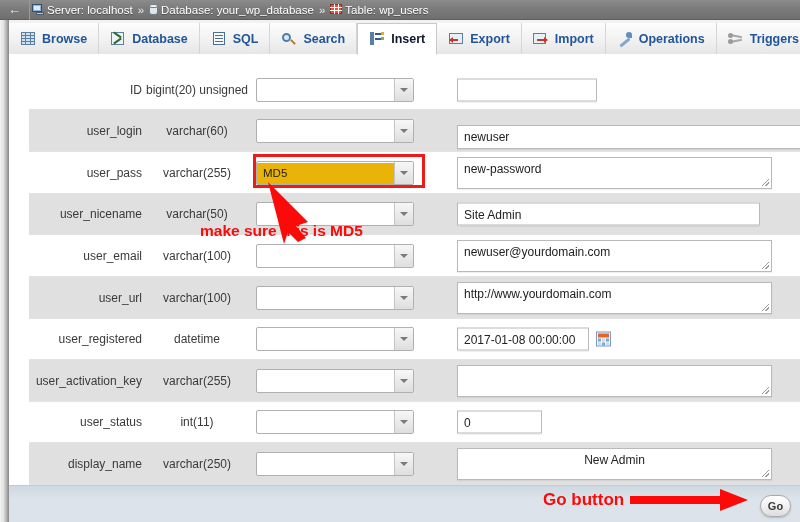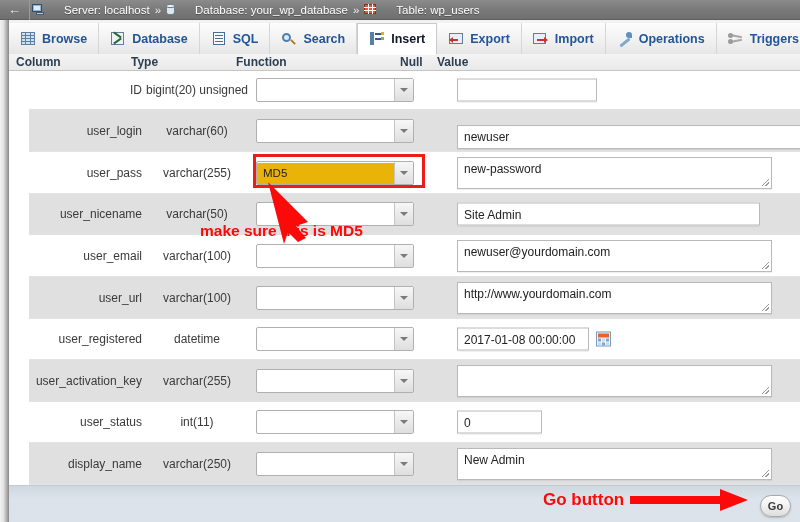--- a/index.html
+++ b/index.html
@@ -40,21 +40,21 @@
     border-bottom: 1px solid #5e5e5e;
   }
   .back-btn {
     width: 30px; height: 20px;
     display: flex; align-items: center; justify-content: center;
     color: #e8e8e8; font-size: 13px;
     border-right: 1px solid #9a9a9a;
   }
   .crumb {
     display: flex; align-items: center;
-    gap: 19px;
+    gap: 2px;
     padding: 0 2px;
     white-space: nowrap;
   }
   .crumb-text { text-shadow: 0 1px 0 rgba(0,0,0,.35); }
   .crumb-sep { padding: 0 3px; color: #ededed; }
 
   
   .ic { display:inline-block; position: relative; }
   .ic-server { width: 13px; height: 11px; }
   .ic-server i {
@@ -428,27 +428,20 @@
           <i class="s1"></i>
           <i class="s2"></i>
           <i class="o1"></i>
           <i class="o2"></i>
         </span>
         <span class="tab-label">Triggers</span>
       </div>
       <div class="tab-spacer"></div>
     </div>
 
-  <div class="grid-head">
-    <span class="h h-col">Column</span>
-    <span class="h h-type">Type</span>
-    <span class="h h-func">Function</span>
-    <span class="h h-null">Null</span>
-    <span class="h h-val">Value</span>
-  </div>
 
   <div class="rows" id="rows">
       <div class="row norm" style="height: 39px;">
         <div class="cell-col">ID</div>
         <div class="cell-type">bigint(20) unsigned</div>
         <div class="cell-func">
           <div class="sel blank">
             <span class="txt"></span>
             <span class="btn">
               <span class="chev"></span>
@@ -604,21 +597,21 @@
         <div class="cell-type">varchar(250)</div>
         <div class="cell-func">
           <div class="sel blank">
             <span class="txt"></span>
             <span class="btn">
               <span class="chev"></span>
             </span>
           </div>
         </div>
         <div class="cell-val">
-          <div class="ta" style="width: 315px; height: 32px;"><span>New Admin</span><span class="handle"></span></div>
+          <div class="ta" style="width: 315px; height: 32px; text-align: center;"><span>New Admin</span><span class="handle"></span></div>
         </div>
       </div>
     </div>
 
   <div class="footer">
     <div class="go-btn">Go</div>
   </div>
 
   <div class="anno-text" id="anno-md5">make sure this is MD5</div>
   <div class="anno-text" id="anno-go">Go button</div>

